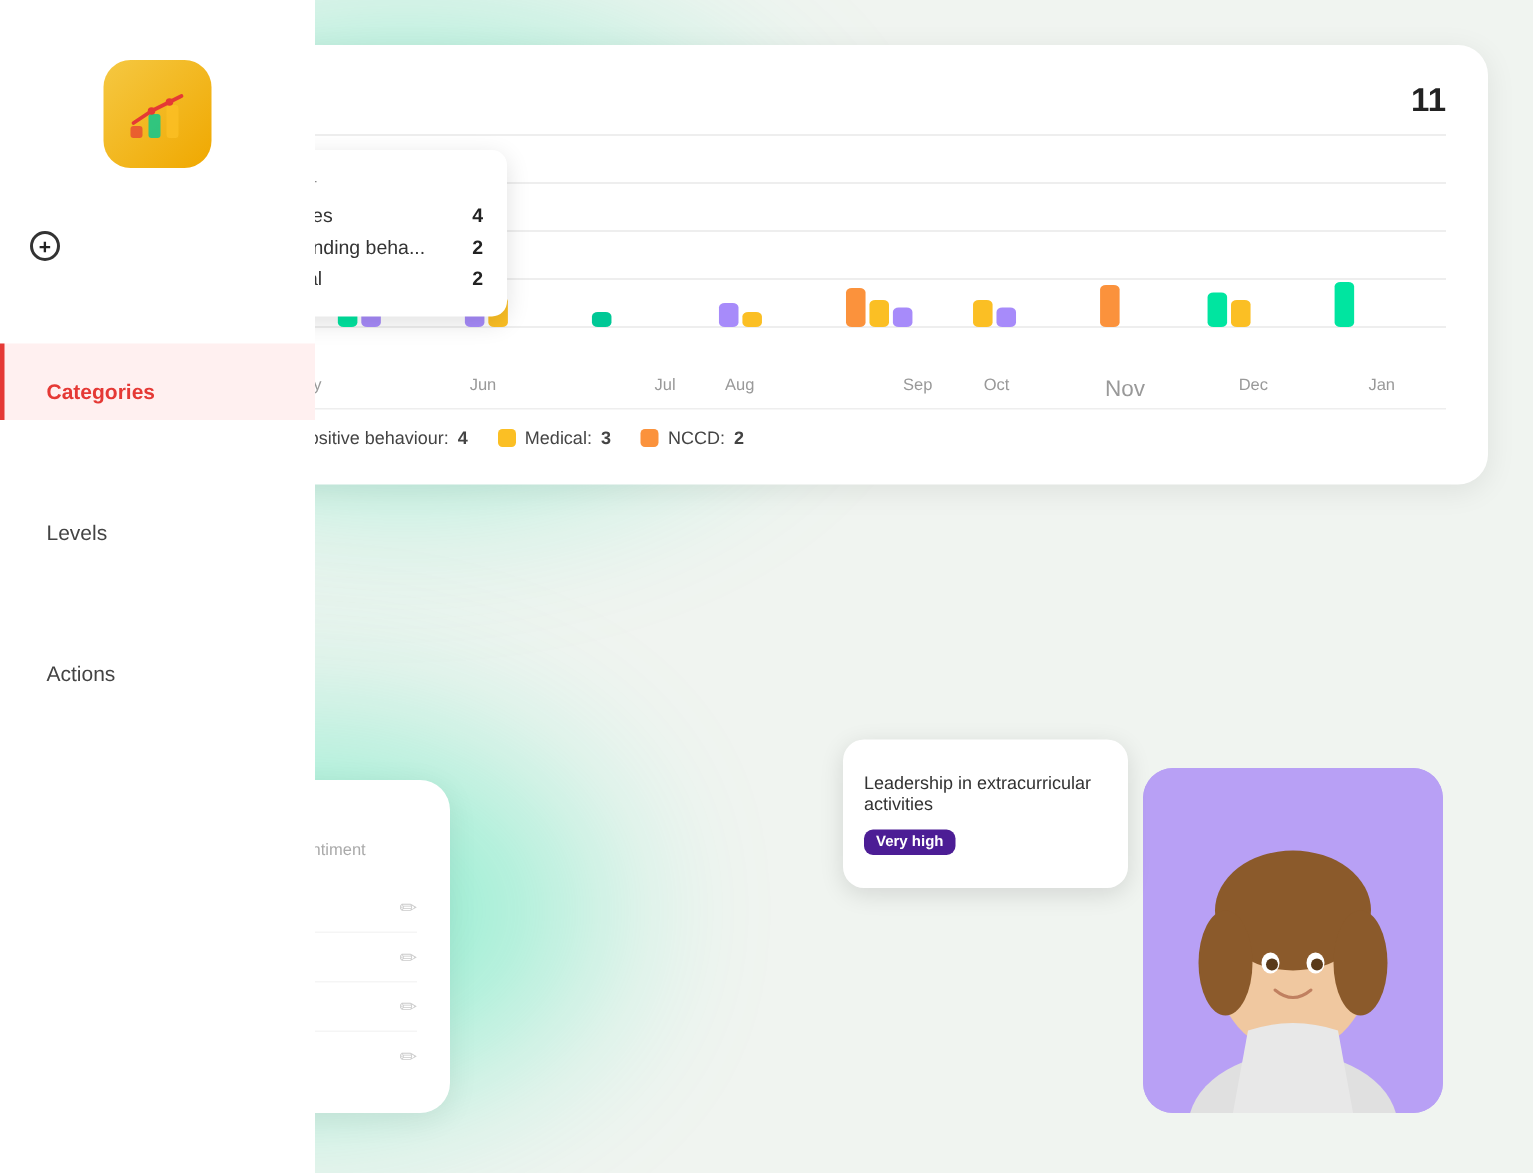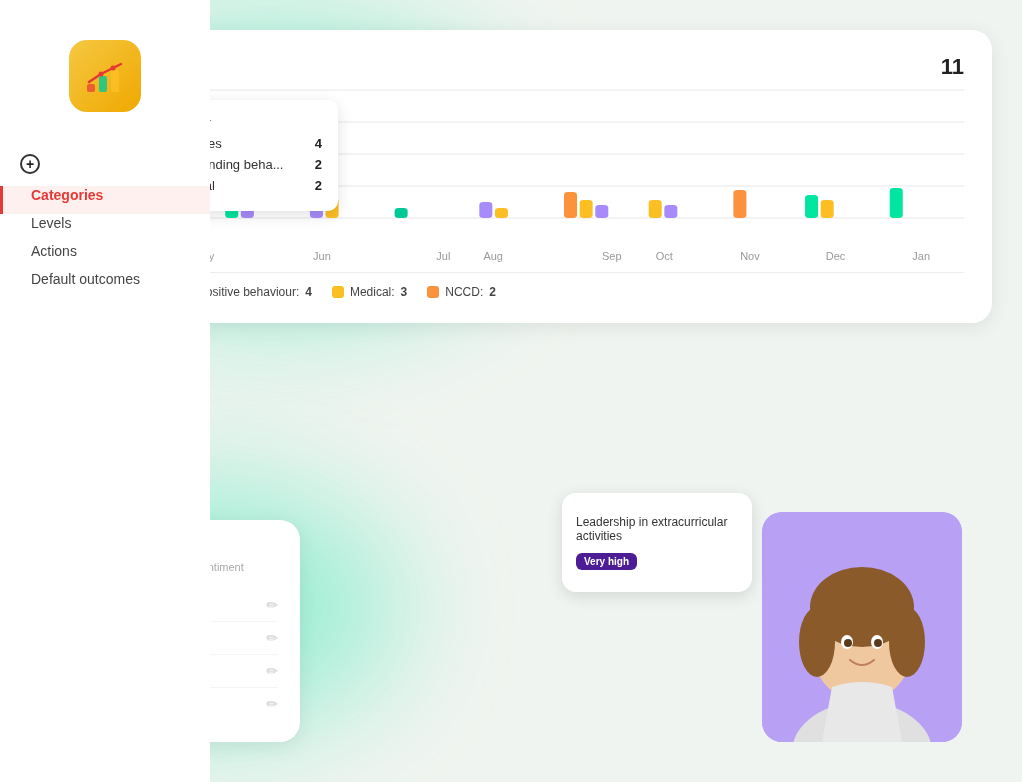--- a/index.html
+++ b/index.html
@@ -65,25 +65,26 @@
       border-radius: 50%;
       display: flex;
       align-items: center;
       justify-content: center;
       font-size: 14px;
       font-weight: 700;
       flex-shrink: 0;
     }
 
     .sidebar-nav-item {
-      padding: 1px 20px 11px 28px;
+      padding: 24px 20px 11px 28px;
       font-size: 14px;
       color: #444;
       cursor: pointer;
       border-left: 3px solid transparent;
+      margin-top: 43px;
     }
 
     .sidebar-nav-item.active {
       background: #fff0f0;
       border-left: 3px solid #e53935;
       color: #e53935;
       font-weight: 600;
     }
 
     
@@ -347,23 +348,20 @@
     </div>
 
     <div class="sidebar-nav-item active">
       <span>Categories</span>
     </div>
     <div class="sidebar-nav-item">
       <span>Levels</span>
     </div>
     <div class="sidebar-nav-item">
       <span>Actions</span>
-    </div>
-    <div class="sidebar-nav-item">
-      <span>Default outcomes</span>
     </div>
   </div>
 
   <div class="chart-card">
     <div class="chart-header">
       <span class="chart-title">Total incidents</span>
       <span class="chart-total">11</span>
     </div>
 
     <div class="bar-chart-area">
@@ -413,21 +411,21 @@
 
       
       <div style="display:flex; margin-left:30px; margin-top:-4px;">
         <div style="flex:1; text-align:center; font-size:11px; color:#999;">Apr</div>
         <div style="flex:1; font-size:11px; color:#999;">May</div>
         <div style="flex:1; text-align:center; font-size:11px; color:#999;">Jun</div>
         <div style="flex:1; text-align:right; font-size:11px; color:#999;">Jul</div>
         <div style="flex:1; text-align:center; font-size:11px; color:#999;">Aug</div>
         <div style="flex:1; text-align:right; font-size:11px; color:#999;">Sep</div>
         <div style="flex:1; text-align:center; font-size:11px; color:#999;">Oct</div>
-        <div style="flex:1; text-align:center; font-size:11px; color:#999;">Nov</div>
+        <div style="flex:1; text-align:center; font-size:15px; color:#999;">Nov</div>
         <div style="flex:1; text-align:center; font-size:11px; color:#999;">Dec</div>
         <div style="flex:1; text-align:center; font-size:11px; color:#999;">Jan</div>
       </div>
 
       
       <div class="chart-tooltip">
         <div class="tooltip-date">April, 2024</div>
         <div class="tooltip-row">
           <div class="tooltip-label">
             <div class="tooltip-dot" style="background:#a78bfa;"></div>

